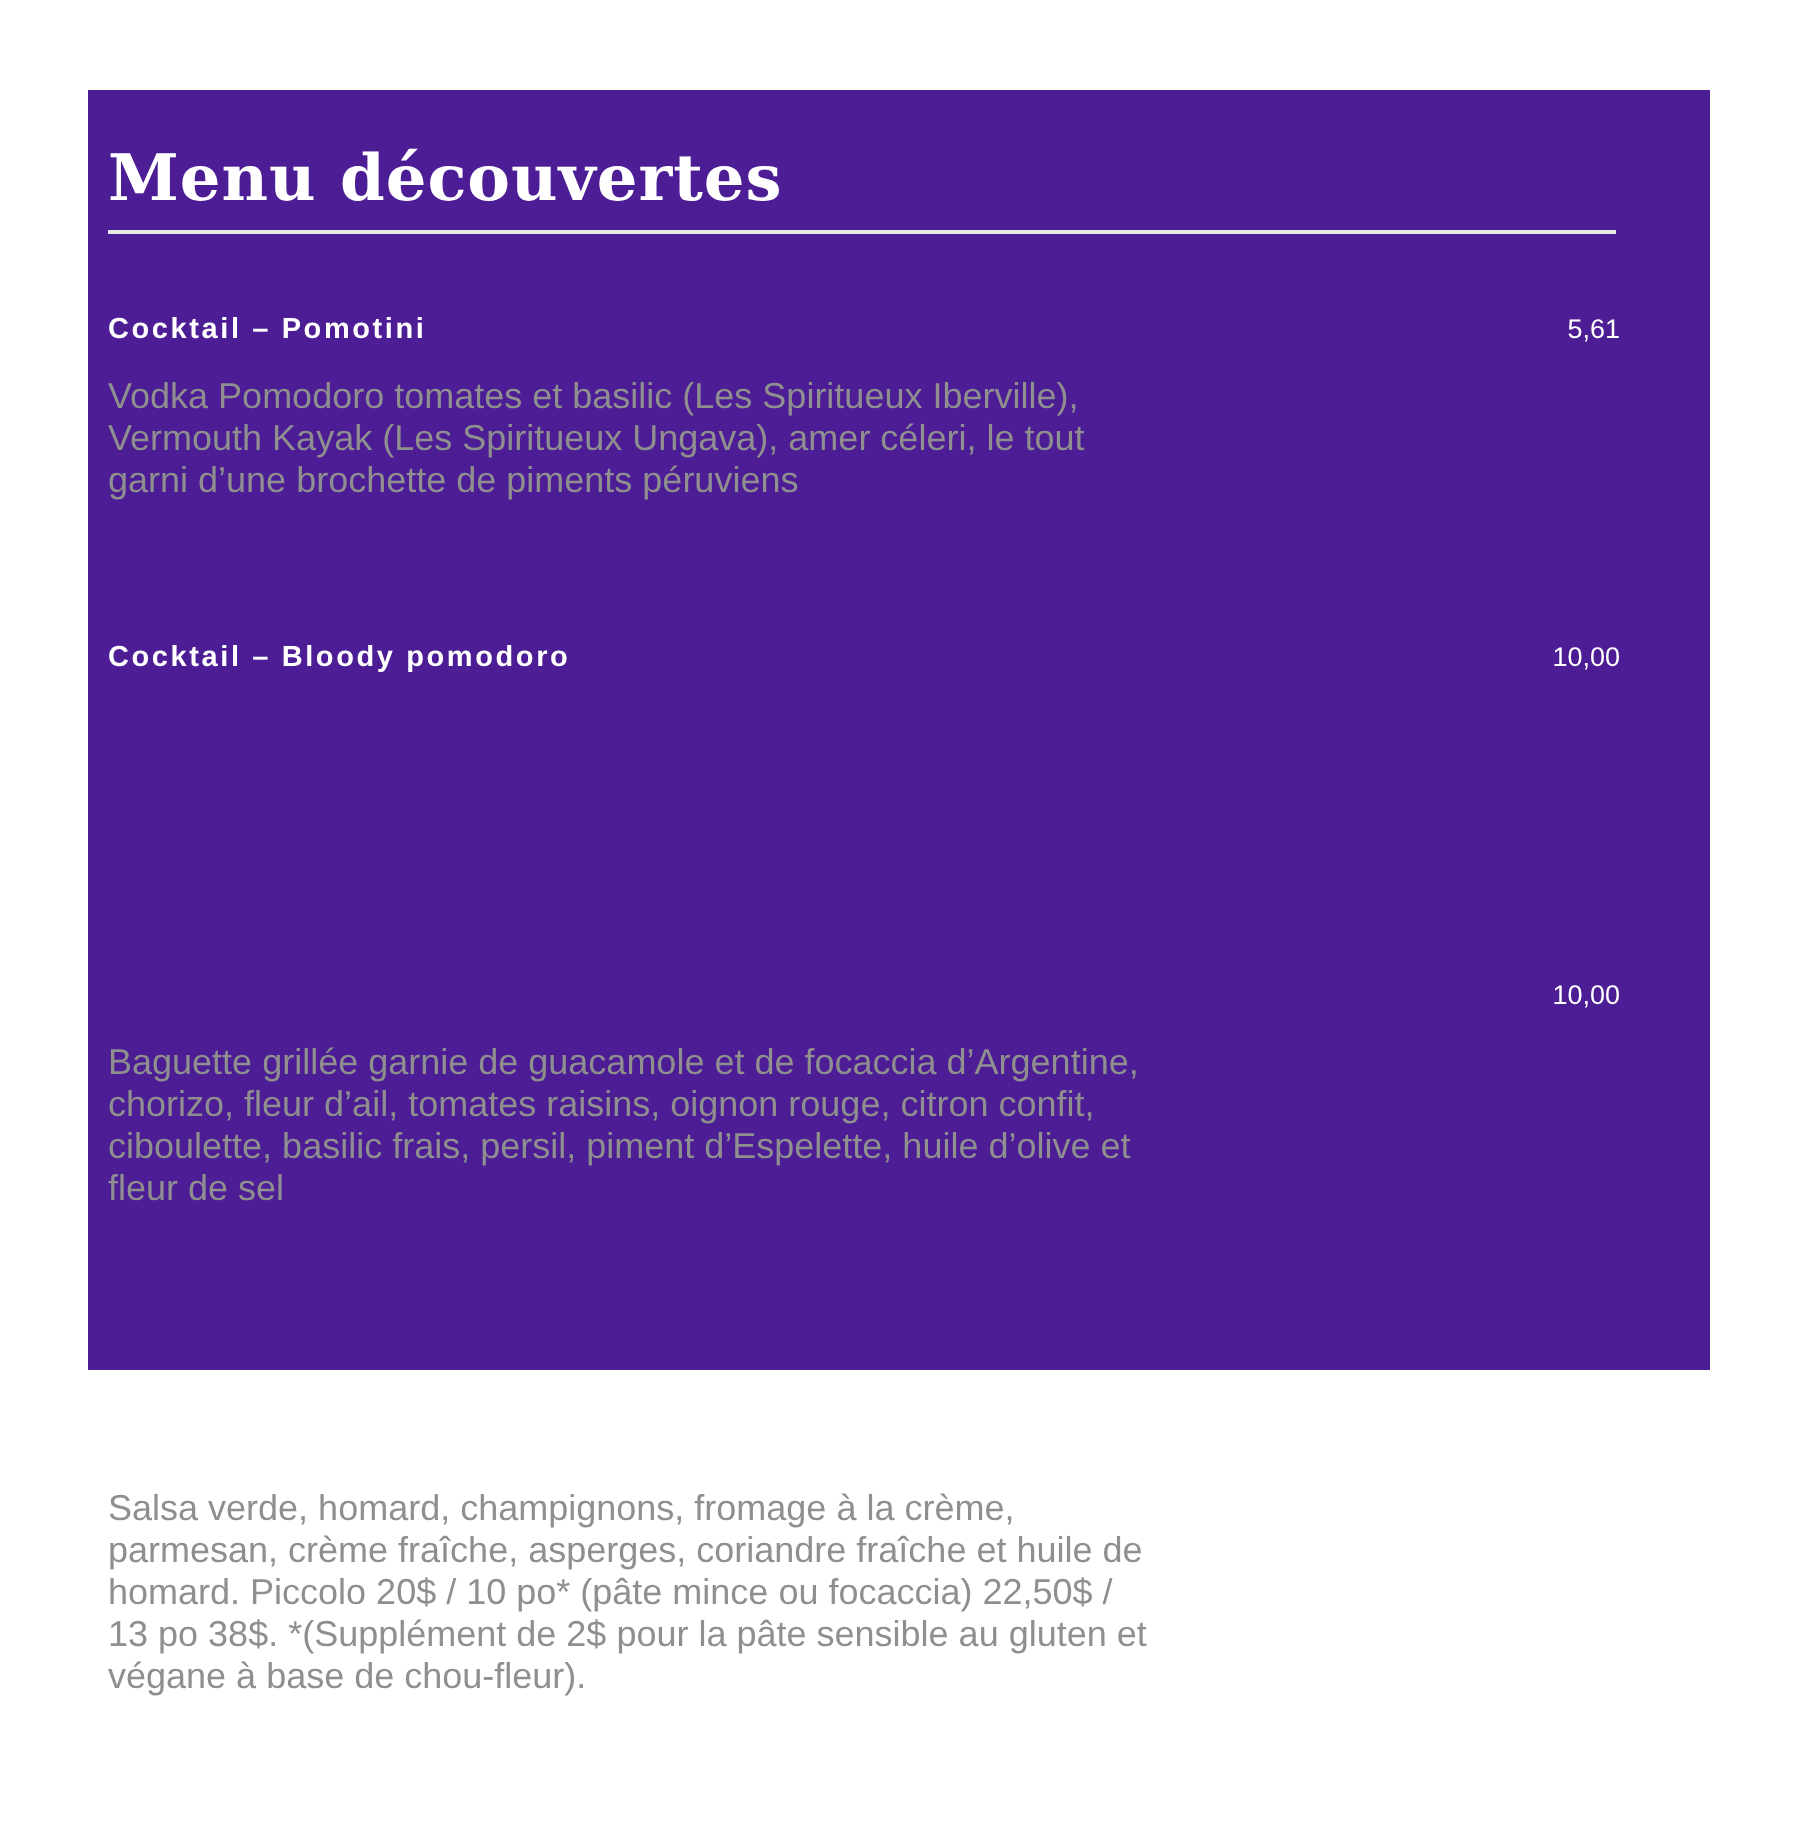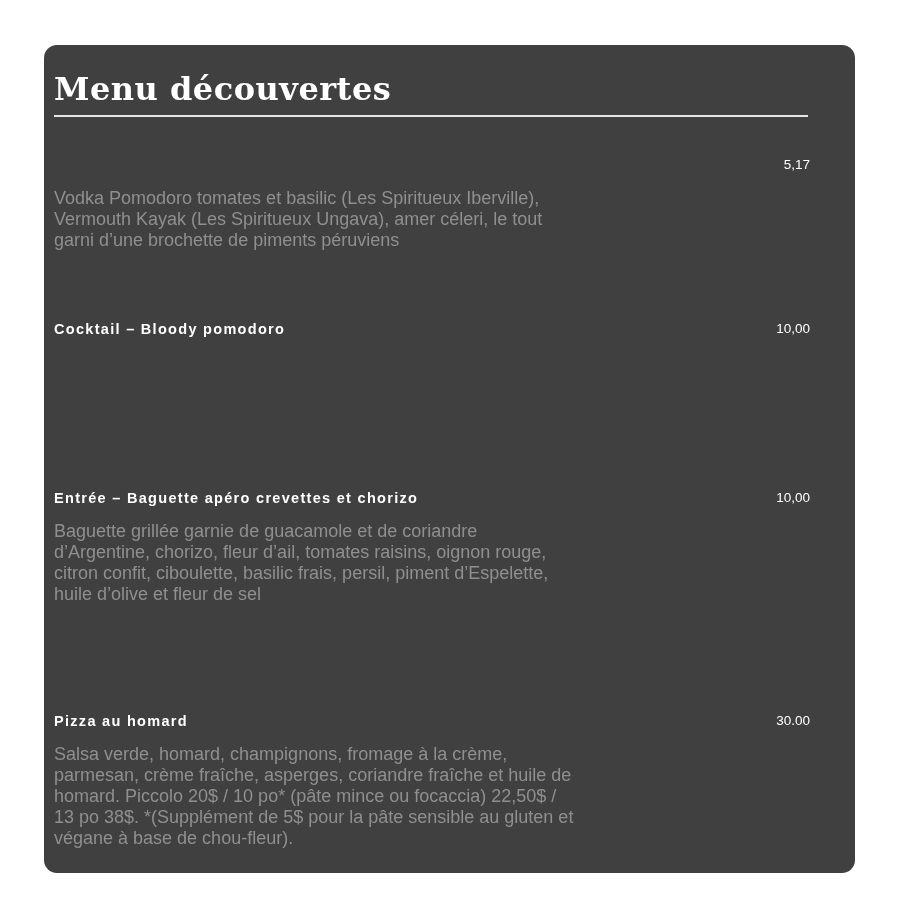--- a/index.html
+++ b/index.html
@@ -8,24 +8,23 @@
       background: #ffffff;
       width: 900px;
       height: 917px;
       overflow: hidden;
     }
     .menu-panel {
       position: absolute;
       left: 44px;
       top: 45px;
       width: 811px;
-      height: 828px;
-      background: #404040;
+      height: 640px;
+      background: #4c1d95;
       box-sizing: border-box;
-      border-radius: 13px;
     }
     .menu-title {
       position: absolute;
       left: 10px;
       top: 24px;
       margin: 0;
       font-family: "DejaVu Serif", "Liberation Serif", serif;
       font-weight: bold;
       font-size: 32px;
       letter-spacing: 0.5px;
@@ -83,40 +82,40 @@
   </style>
 </head>
 <body>
 
 <div class="menu-panel">
   <h1 class="menu-title">Menu découvertes</h1>
   <hr class="title-divider">
 
   <div class="menu-item" style="top:109px;">
     <div class="item-header">
-      <span class="item-price">5,17</span>
+      <span class="item-name">Cocktail – Pomotini</span>
+      <span class="item-price">5,61</span>
     </div>
     <div class="item-desc">Vodka Pomodoro tomates et basilic (Les Spiritueux Iberville), Vermouth Kayak (Les Spiritueux Ungava), amer céleri, le tout garni d’une brochette de piments péruviens</div>
   </div>
 
   <div class="menu-item" style="top:273px;">
     <div class="item-header">
       <span class="item-name">Cocktail – Bloody pomodoro</span>
       <span class="item-price">10,00</span>
     </div>
   </div>
 
   <div class="menu-item" style="top:442px;">
     <div class="item-header">
-      <span class="item-name">Entrée – Baguette apéro crevettes et chorizo</span>
       <span class="item-price">10,00</span>
     </div>
-    <div class="item-desc">Baguette grillée garnie de guacamole et de coriandre d’Argentine, chorizo, fleur d’ail, tomates raisins, oignon rouge, citron confit, ciboulette, basilic frais, persil, piment d’Espelette, huile d’olive et fleur de sel</div>
+    <div class="item-desc">Baguette grillée garnie de guacamole et de focaccia d’Argentine, chorizo, fleur d’ail, tomates raisins, oignon rouge, citron confit, ciboulette, basilic frais, persil, piment d’Espelette, huile d’olive et fleur de sel</div>
   </div>
 
   <div class="menu-item" style="top:624px;margin-top:41px;">
     <div class="item-header">
       <span class="item-name">Pizza au homard</span>
       <span class="item-price">30.00</span>
     </div>
-    <div class="item-desc">Salsa verde, homard, champignons, fromage à la crème, parmesan, crème fraîche, asperges, coriandre fraîche et huile de homard. Piccolo 20$ / 10 po* (pâte mince ou focaccia) 22,50$ / 13 po 38$. *(Supplément de 5$ pour la pâte sensible au gluten et végane à base de chou-fleur).</div>
+    <div class="item-desc">Salsa verde, homard, champignons, fromage à la crème, parmesan, crème fraîche, asperges, coriandre fraîche et huile de homard. Piccolo 20$ / 10 po* (pâte mince ou focaccia) 22,50$ / 13 po 38$. *(Supplément de 2$ pour la pâte sensible au gluten et végane à base de chou-fleur).</div>
   </div>
 </div>
 
 </body></html>

